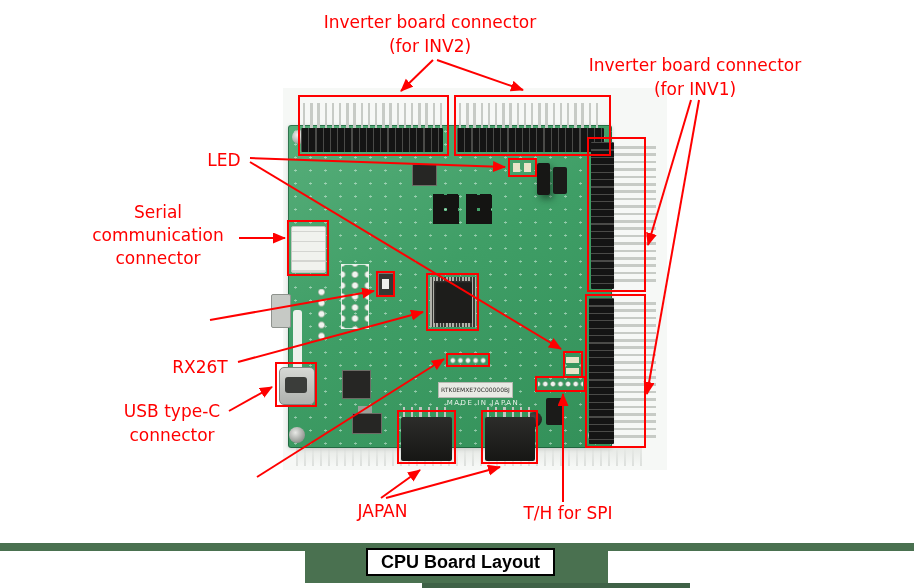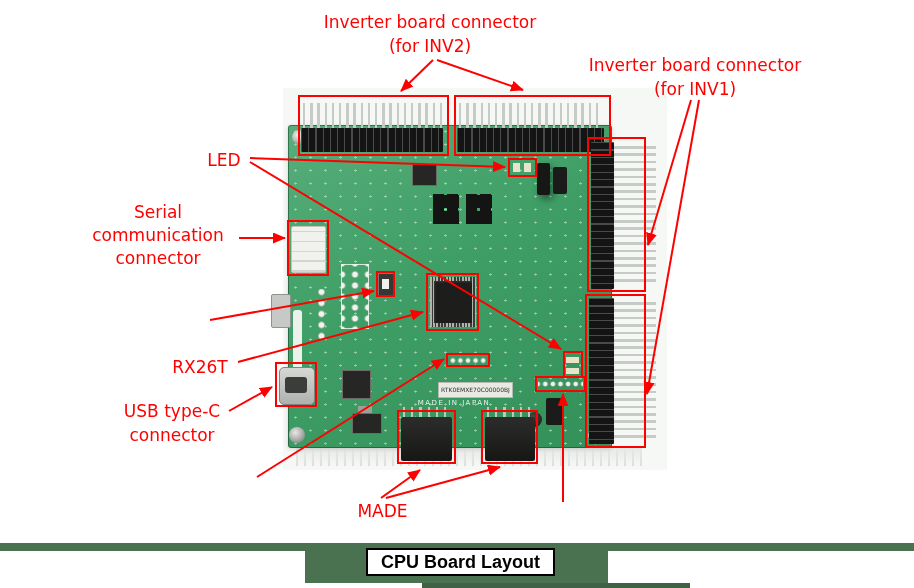--- a/index.html
+++ b/index.html
@@ -98,21 +98,21 @@
     <div class="abs" style="left:5px;top:9px;width:22px;height:16px;background:#3b3d3a;border-radius:3px;"></div>
   </div>
 
   <div class="abs" style="left:513px;top:163px;width:20px;height:9px;background:repeating-linear-gradient(90deg,#e9e4c9 0 7px,rgba(0,0,0,0) 7px 11px);"></div>
   <div class="abs" style="left:566px;top:356px;width:13px;height:18px;background:repeating-linear-gradient(0deg,#e9e4c9 0 6px,rgba(0,0,0,0) 6px 11px);"></div>
 
   <div class="abs holes-h" style="left:449px;top:356px;width:38px;height:9px;"></div>
   <div class="abs holes-h" style="left:538px;top:379px;width:45px;height:10px;"></div>
 
   <div class="abs tinytext" style="left:438px;top:382px;width:73px;height:14px;background:#e9eae4;border:1px solid #b7b9b2;">RTK0EMXE70C00000BJ</div>
-  <div class="abs silktext" style="left:412px;top:399px;width:84px;height:10px;">MADE IN JAPAN</div>
+  <div class="abs silktext" style="left:441px;top:399px;width:84px;height:10px;">MADE IN JAPAN</div>
 
   <div class="abs ppins" style="left:403px;top:407px;width:47px;height:12px;"></div>
   <div class="abs" style="left:401px;top:417px;width:51px;height:44px;background:linear-gradient(#2c2c2a,#161614);border-radius:2px;"></div>
   <div class="abs ppins" style="left:487px;top:407px;width:45px;height:12px;"></div>
   <div class="abs" style="left:485px;top:417px;width:50px;height:44px;background:linear-gradient(#2c2c2a,#161614);border-radius:2px;"></div>
 
   <svg class="overlay" width="914" height="588" viewBox="0 0 914 588">
     <defs>
       <marker id="arw" markerUnits="userSpaceOnUse" markerWidth="14" markerHeight="12" refX="12" refY="5.5" orient="auto">
         <path d="M0,0 L13,5.5 L0,11 Z" fill="#ff0000"></path>
@@ -155,20 +155,21 @@
 (for INV2)</div>
   <div class="abs label" style="left:575px;top:53px;width:240px;">Inverter board connector
 (for INV1)</div>
   <div class="abs label" style="left:198px;top:148px;width:52px;text-align:center;">LED</div>
   <div class="abs label" style="left:83px;top:201px;width:150px;line-height:23px;">Serial
 communication
 connector</div>
   <div class="abs label" style="left:160px;top:355px;width:80px;">RX26T</div>
   <div class="abs label" style="left:108px;top:399px;width:128px;">USB type-C
 connector</div>
-  <div class="abs label" style="left:350px;top:499px;width:65px;">MADE</div>
+  <div class="abs label" style="left:350px;top:499px;width:65px;">JAPAN</div>
+  <div class="abs label" style="left:508px;top:501px;width:120px;">T/H for SPI</div>
 
   <div class="abs greenbar" style="left:0;top:543px;width:914px;height:8px;"></div>
   <div class="abs greenbar" style="left:305px;top:550px;width:303px;height:33px;"></div>
   <div class="abs" style="left:422px;top:583px;width:268px;height:5px;background:#3f6247;"></div>
   <div class="abs cap-box" style="left:366px;top:548px;width:185px;height:24px;">CPU Board Layout</div>
 
 </div>
 
 </body></html>

